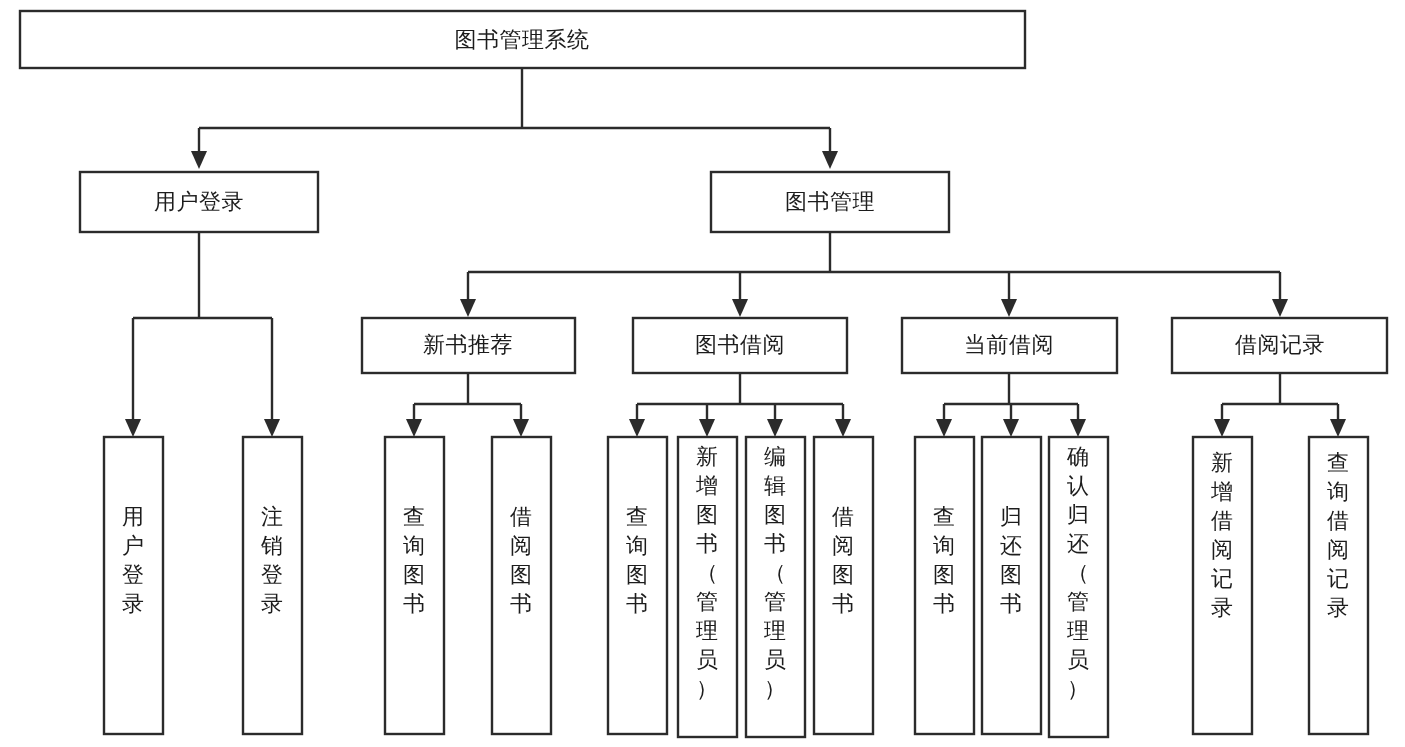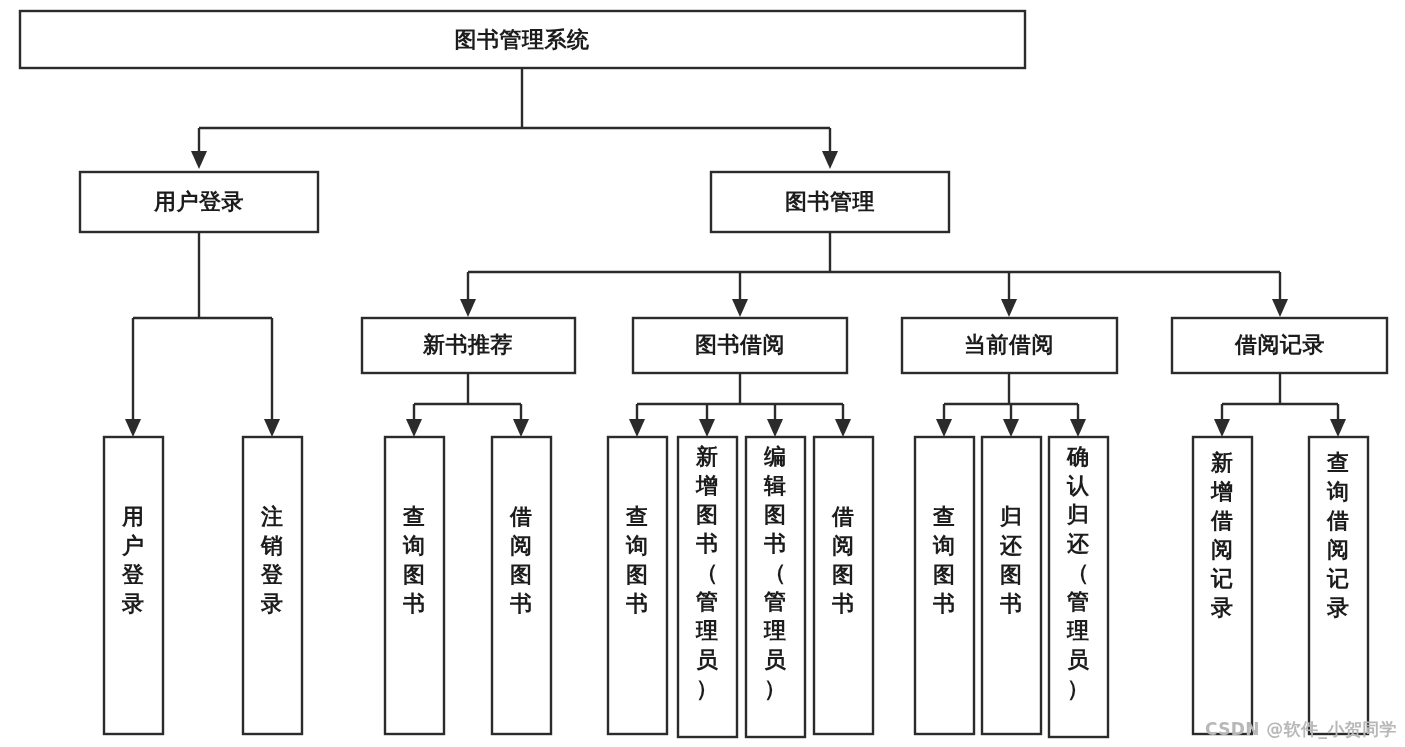--- a/index.html
+++ b/index.html
@@ -13,21 +13,20 @@
     font-family: "DejaVu Sans", "Liberation Sans", sans-serif;
     overflow: hidden;
     position: relative;
   }
   #diagram-root {
     position: absolute;
     left: 0;
     top: 0;
     width: 1405px;
     height: 747px;
-    font-weight: bold;
   }
   svg.flow {
     display: block;
     width: 1405px;
     height: 747px;
   }
   .node-rect {
     fill: #ffffff;
     stroke: #2b2b2b;
     stroke-width: 2.4;
@@ -239,14 +238,13 @@
       <rect class="node-rect" x="1193" y="437" width="59" height="297"></rect>
       <text class="vcell" x="1222" y="470"><tspan x="1222" y="470">新</tspan><tspan x="1222" y="499">增</tspan><tspan x="1222" y="528">借</tspan><tspan x="1222" y="557">阅</tspan><tspan x="1222" y="586">记</tspan><tspan x="1222" y="615">录</tspan></text>
     </g>
     <g>
       <rect class="node-rect" x="1309" y="437" width="59" height="297"></rect>
       <text class="vcell" x="1338" y="470"><tspan x="1338" y="470">查</tspan><tspan x="1338" y="499">询</tspan><tspan x="1338" y="528">借</tspan><tspan x="1338" y="557">阅</tspan><tspan x="1338" y="586">记</tspan><tspan x="1338" y="615">录</tspan></text>
     </g>
 
   </svg>
 
-  <div class="watermark">CSDN @软件_小贺同学</div>
 </div>
 
 </body></html>

